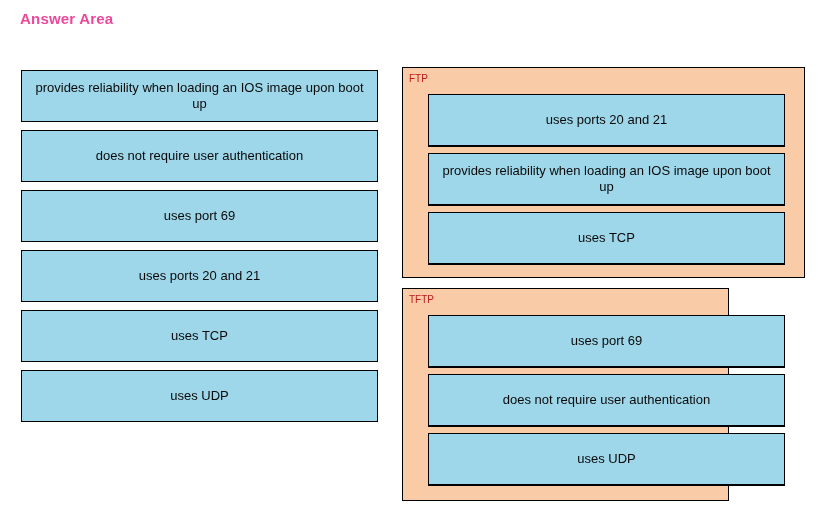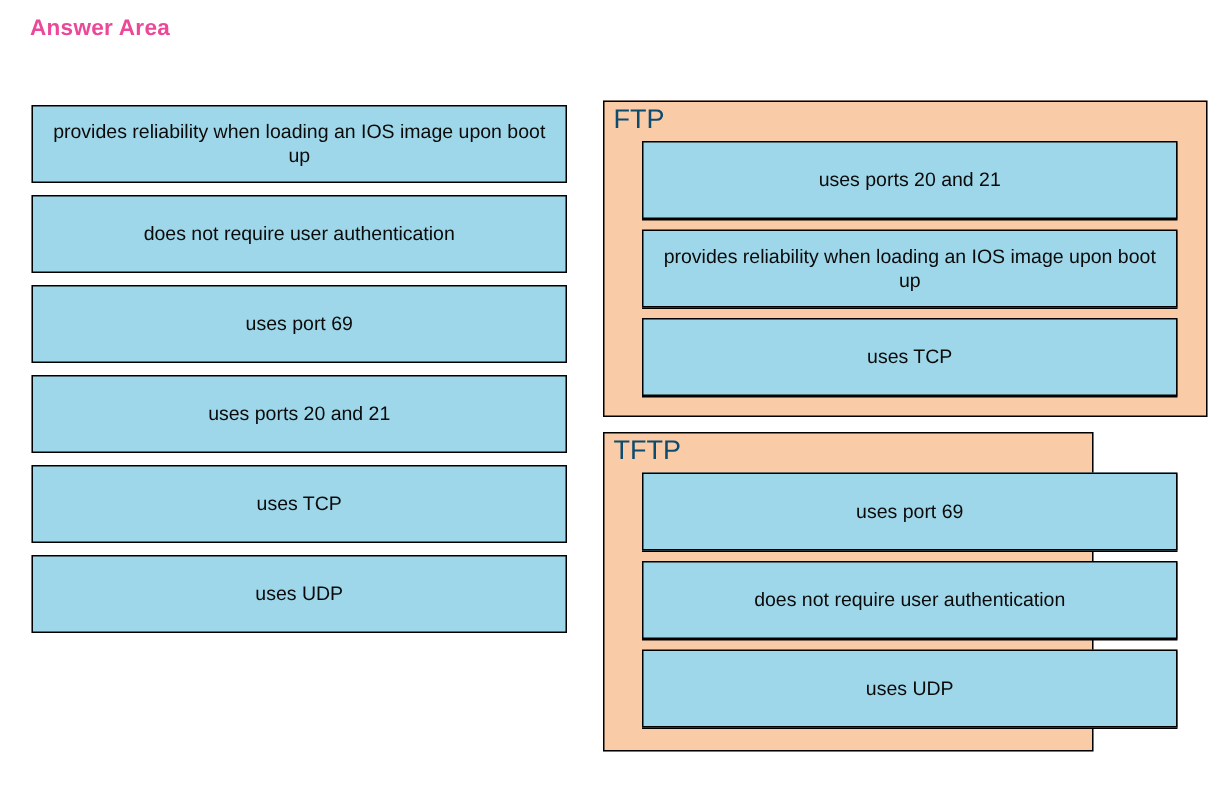--- a/index.html
+++ b/index.html
@@ -70,23 +70,23 @@
   #panel-tftp {
     left: 402px;
     top: 288px;
     width: 327px;
     height: 213px;
   }
   .panel-label {
     position: absolute;
     left: 6px;
     top: 2px;
-    font-size: 18px;
+    font-size: 10px;
     line-height: 18px;
-    color: #0c4a6e;
+    color: #b91c1c;
     white-space: nowrap;
   }
   .panel-drops {
     position: absolute;
     left: 25px;
     top: 26px;
     width: 357px;
   }
   .drop-item {
     box-sizing: border-box;

